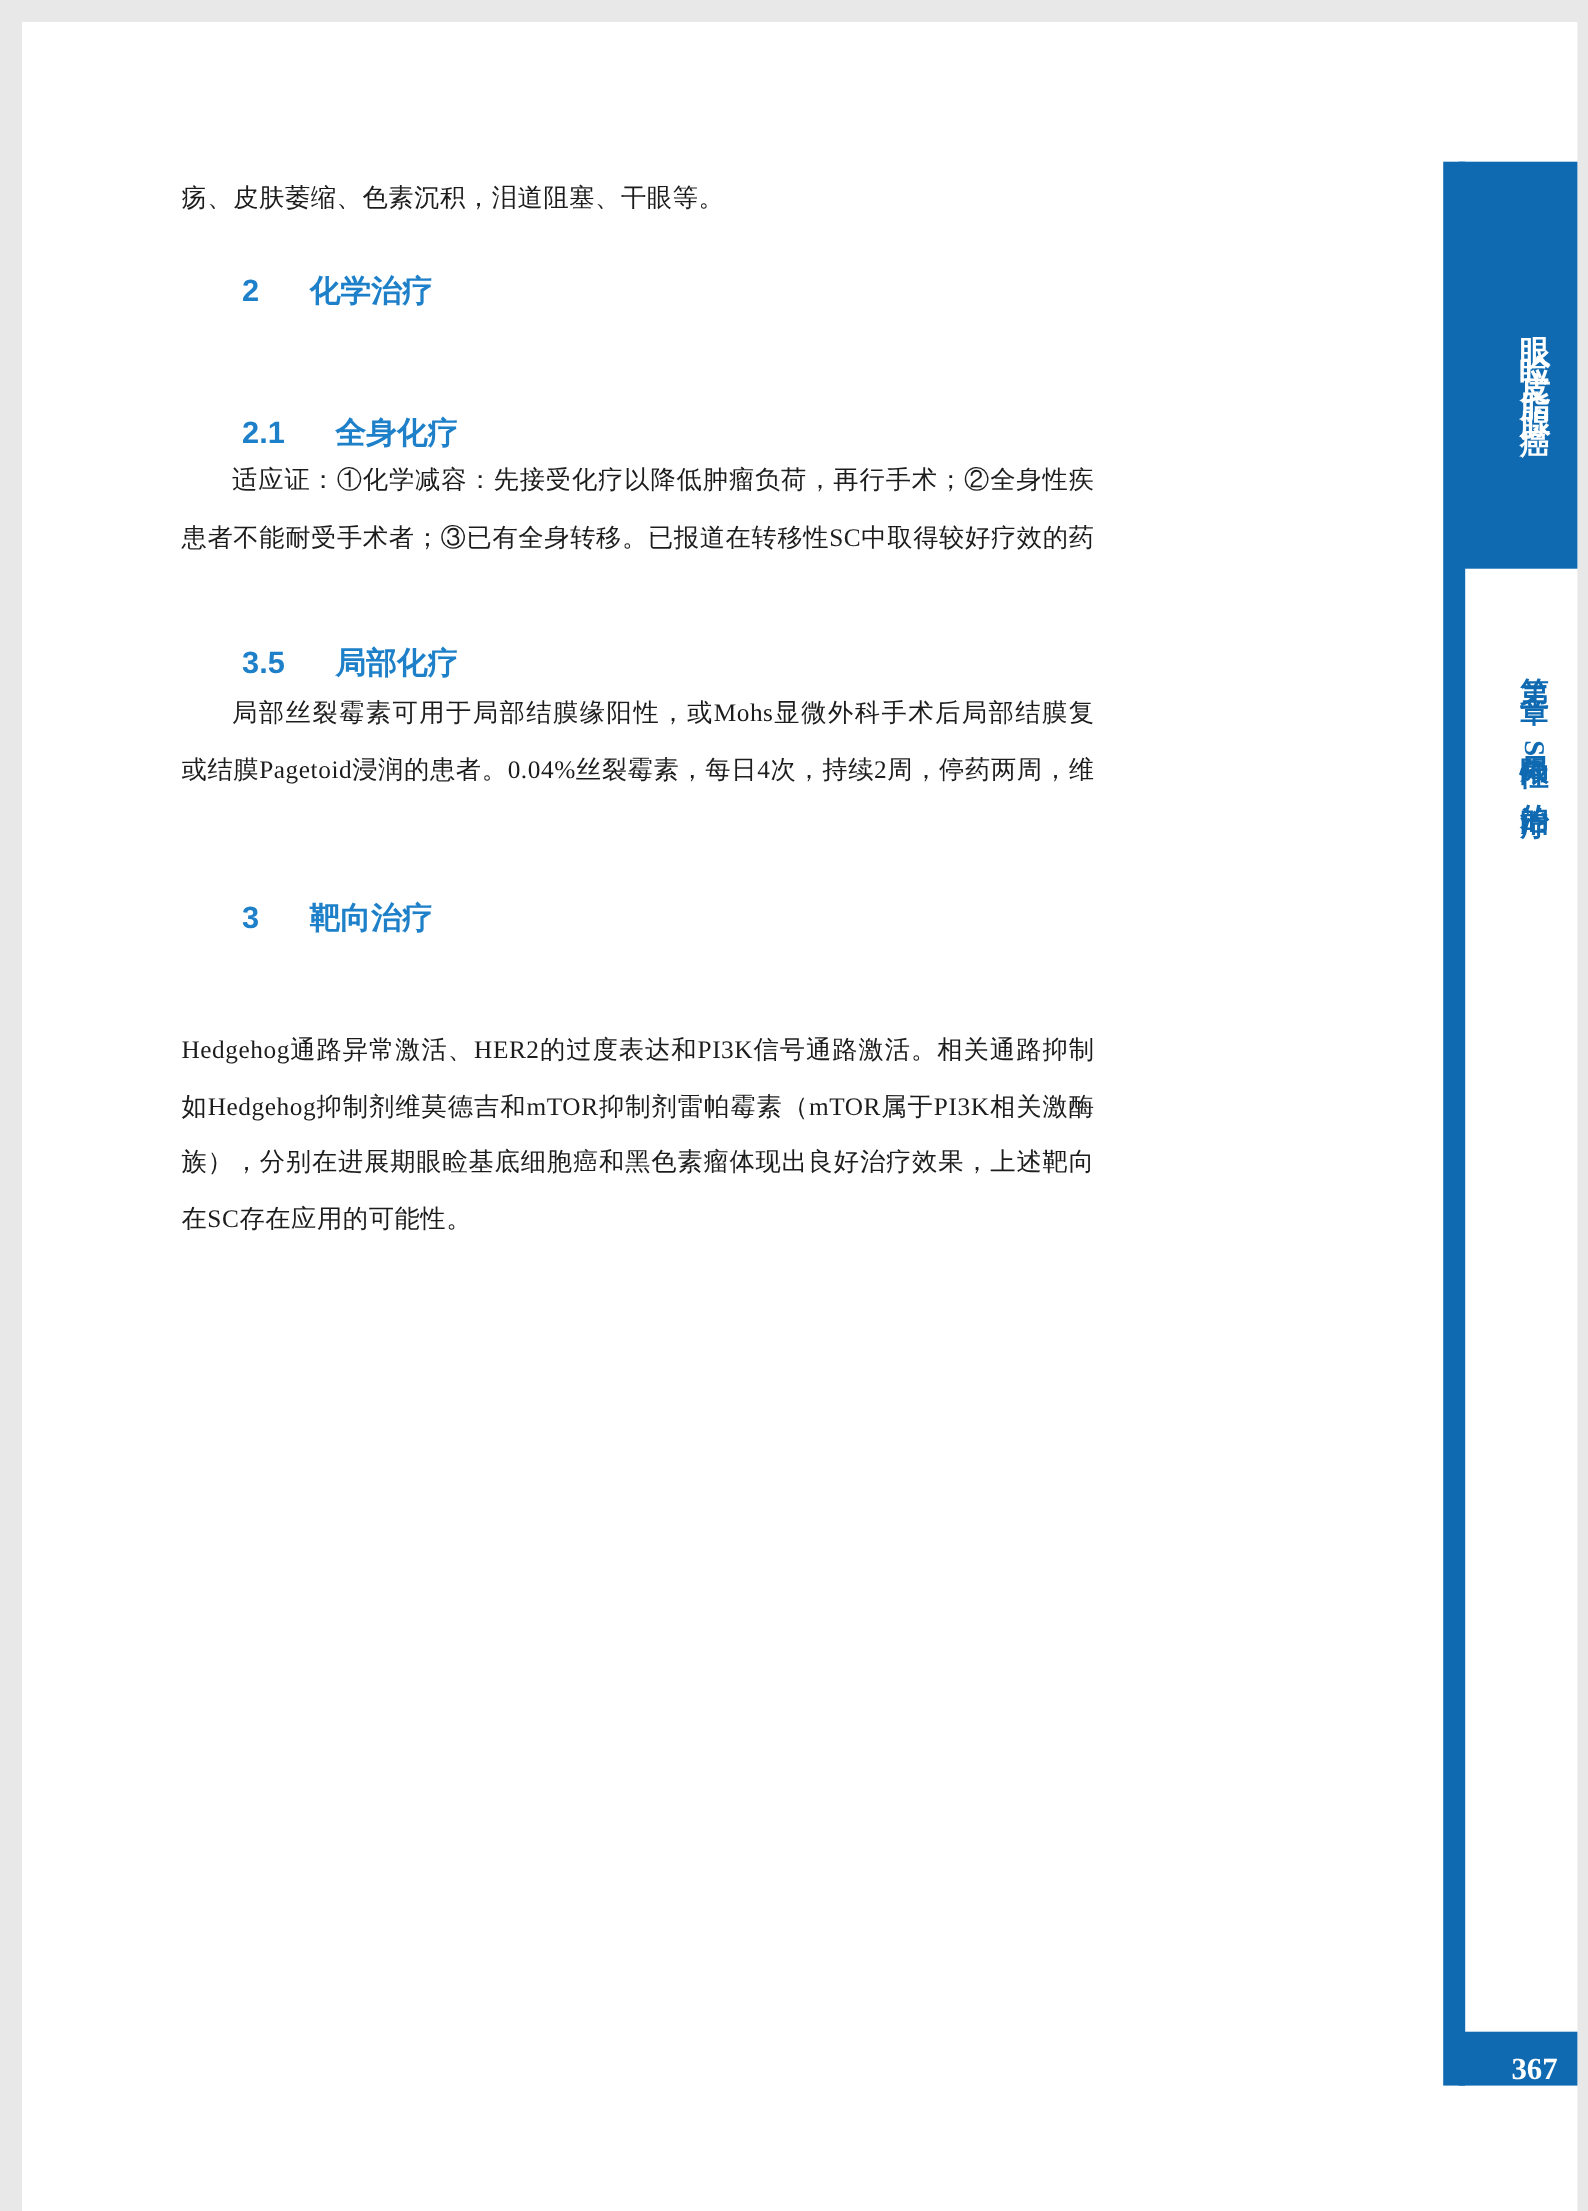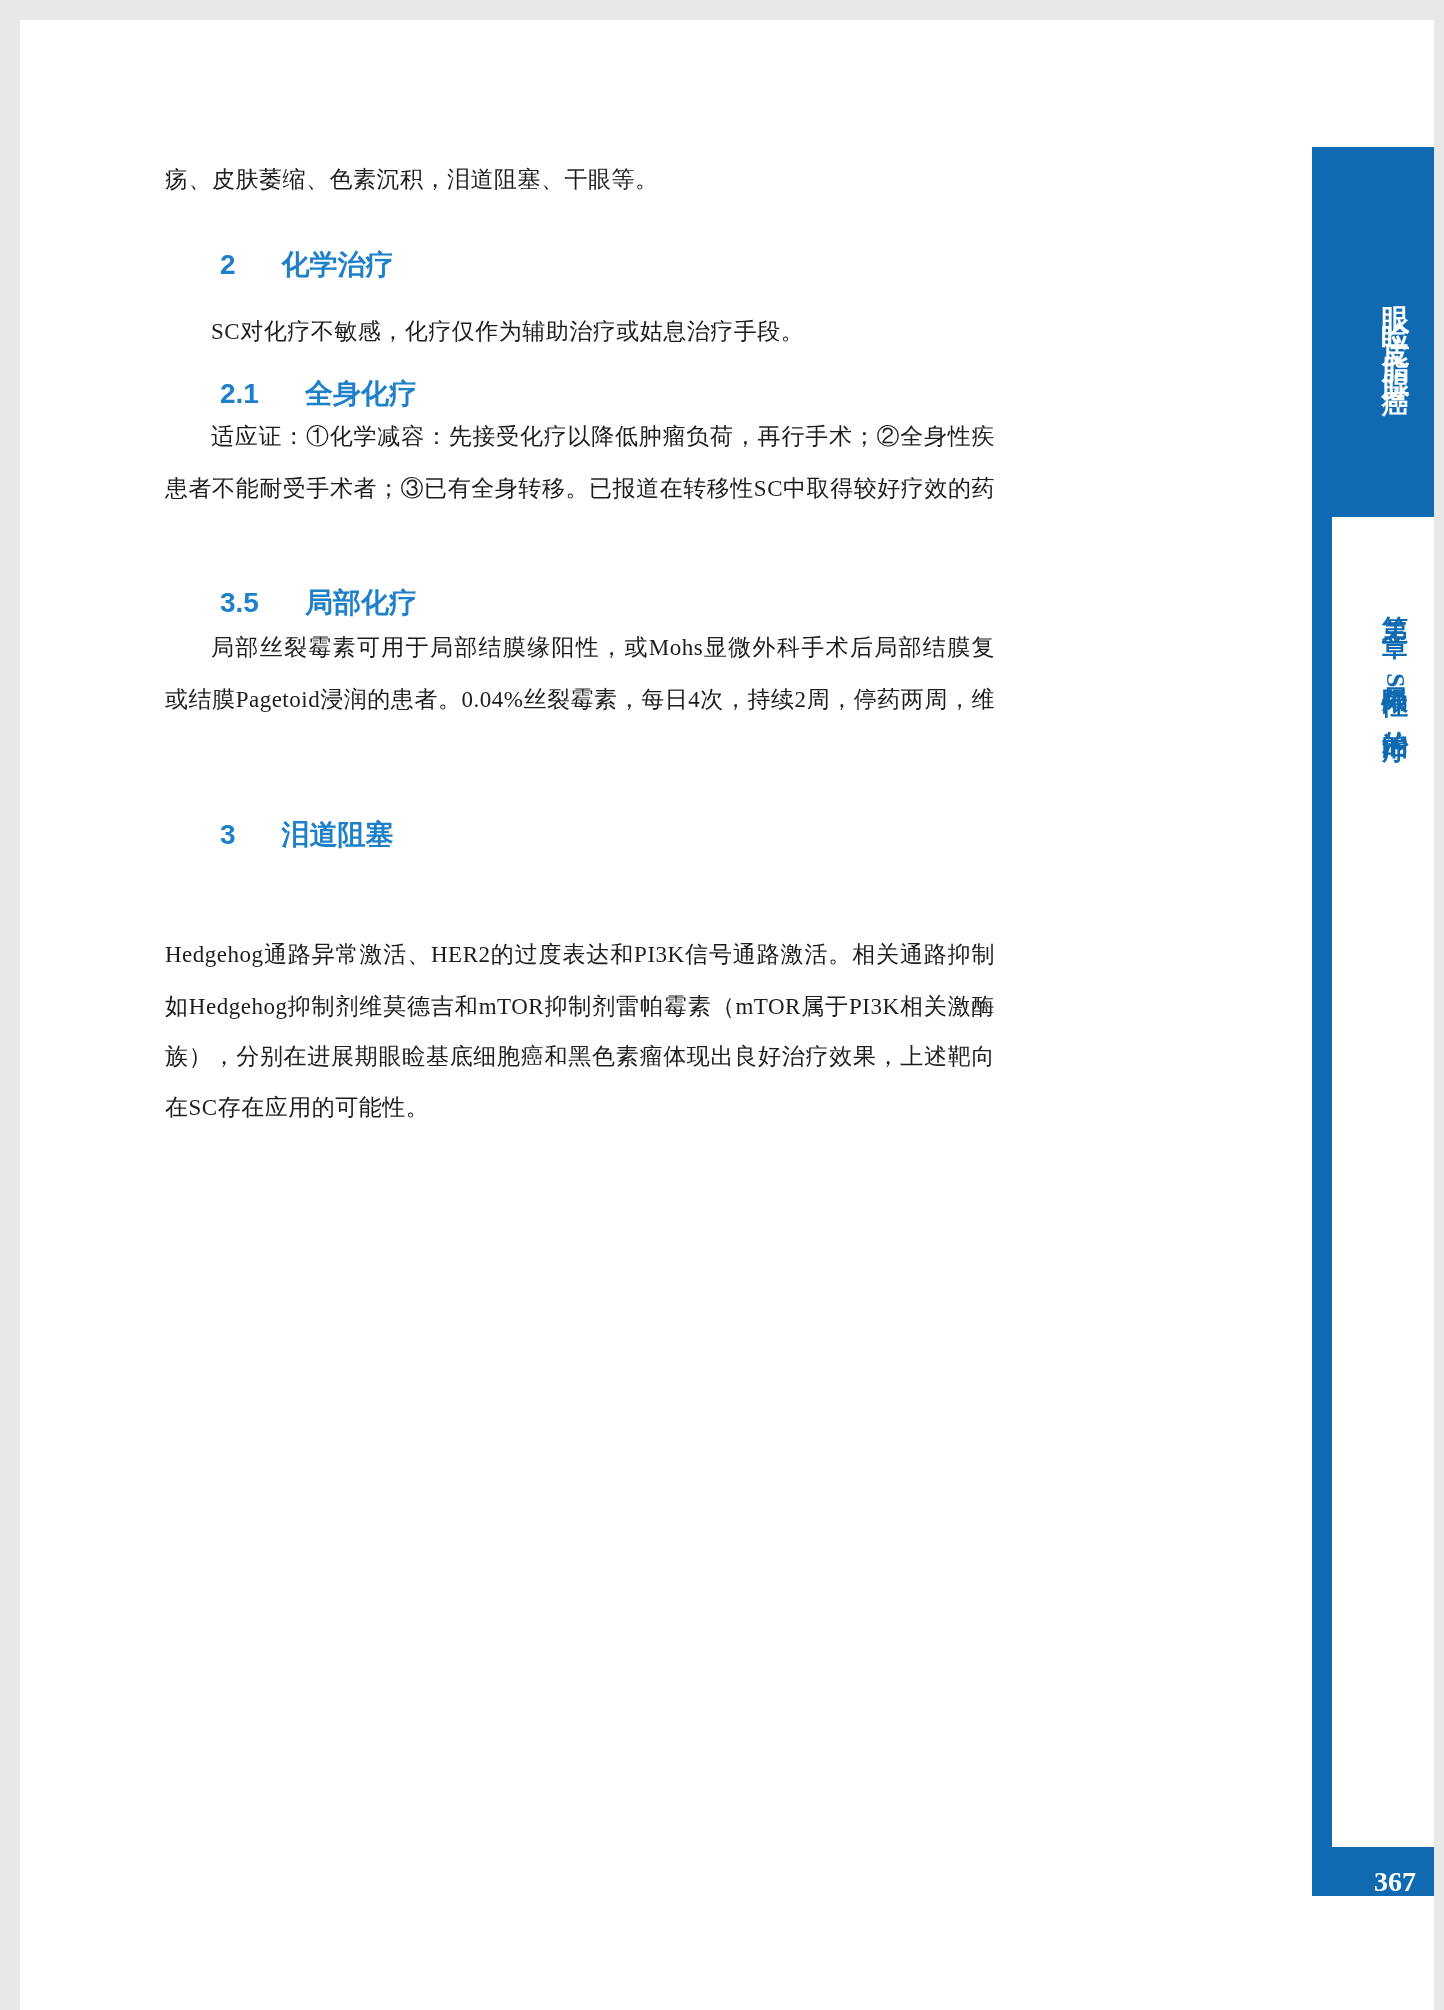--- a/index.html
+++ b/index.html
@@ -111,38 +111,37 @@
 <body>
 
 <div class="page">
 
   <div class="line" style="top:133px">疡、皮肤萎缩、色素沉积，泪道阻塞、干眼等。</div>
 
   <div class="heading" style="top:208px">
     <span class="h-num">2</span><span>化学治疗</span>
   </div>
 
-  <div class="line indent" style="top:285px">SC对化疗不敏感，化疗仅作为辅助治疗或姑息治疗手段。</div>
 
   <div class="heading" style="top:337px">
     <span class="h-num">2.1</span><span>全身化疗</span>
   </div>
 
   <div class="line indent fill" style="top:390px">适应证：①化学减容：先接受化疗以降低肿瘤负荷，再行手术；②全身性疾病</div>
   <div class="line fill" style="top:442px">患者不能耐受手术者；③已有全身转移。已报道在转移性SC中取得较好疗效的药物</div>
 
   <div class="heading" style="top:546px">
     <span class="h-num">3.5</span><span>局部化疗</span>
   </div>
 
   <div class="line indent fill" style="top:601px">局部丝裂霉素可用于局部结膜缘阳性，或Mohs显微外科手术后局部结膜复发，</div>
   <div class="line fill" style="top:653px">或结膜Pagetoid浸润的患者。0.04%丝裂霉素，每日4次，持续2周，停药两周，维持</div>
 
   <div class="heading" style="top:778px">
-    <span class="h-num">3</span><span>泪道阻塞</span>
+    <span class="h-num">3</span><span>靶向治疗</span>
   </div>
 
   <div class="line fill" style="top:908px">Hedgehog通路异常激活、HER2的过度表达和PI3K信号通路激活。相关通路抑制剂，</div>
   <div class="line fill" style="top:960px">如Hedgehog抑制剂维莫德吉和mTOR抑制剂雷帕霉素（mTOR属于PI3K相关激酶家</div>
   <div class="line fill" style="top:1010px">族），分别在进展期眼睑基底细胞癌和黑色素瘤体现出良好治疗效果，上述靶向药物</div>
   <div class="line" style="top:1061px">在SC存在应用的可能性。</div>
 
   <div class="side-divider"></div>
 
   <div class="chapter-banner">

